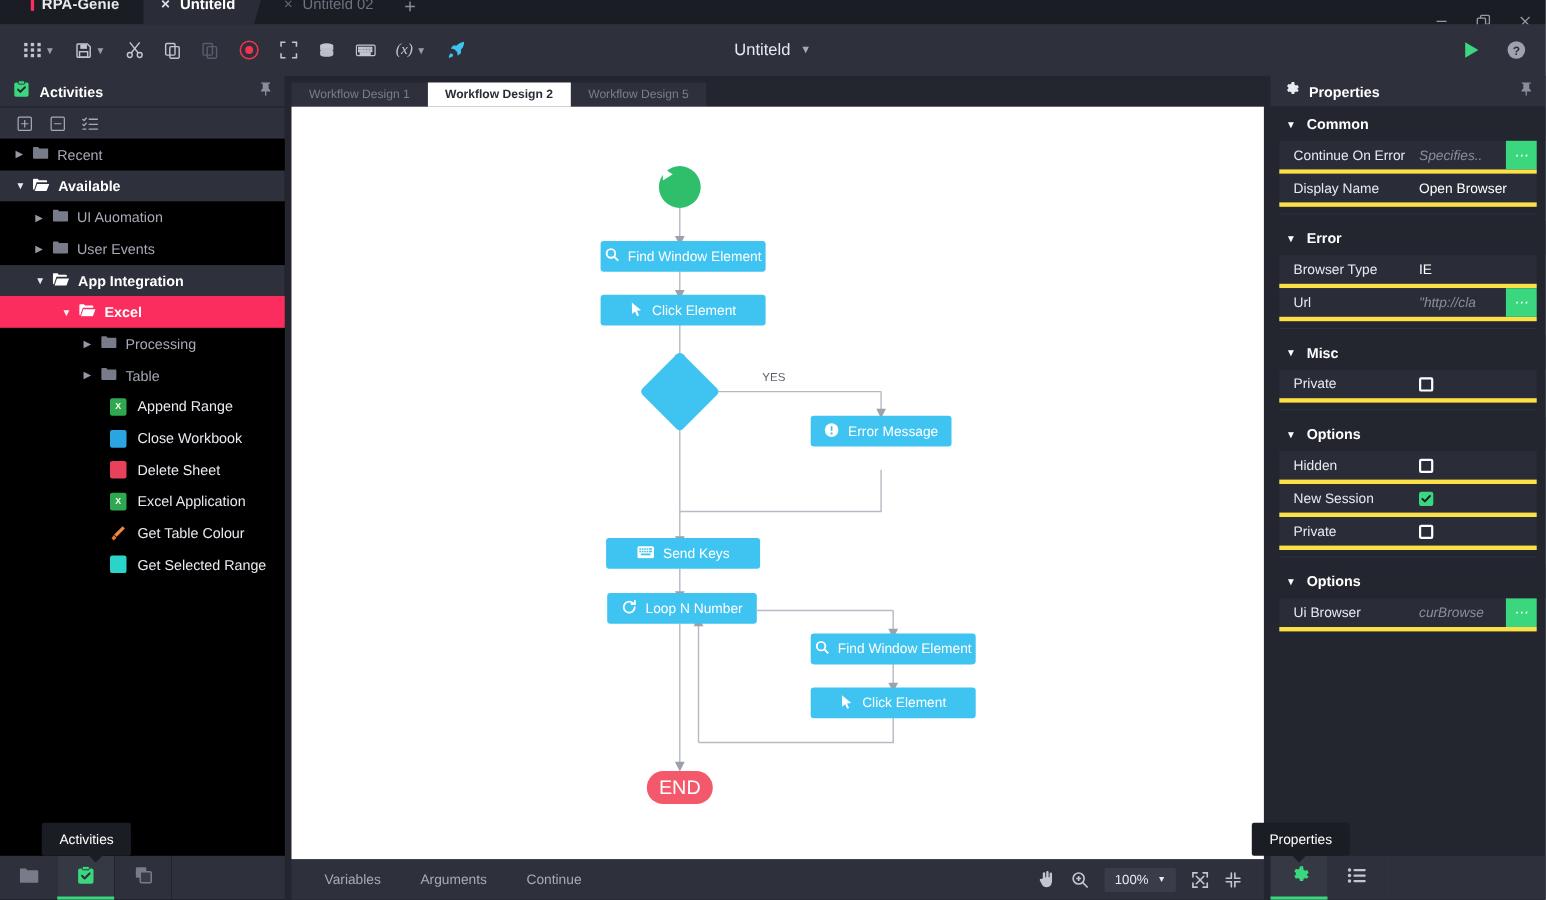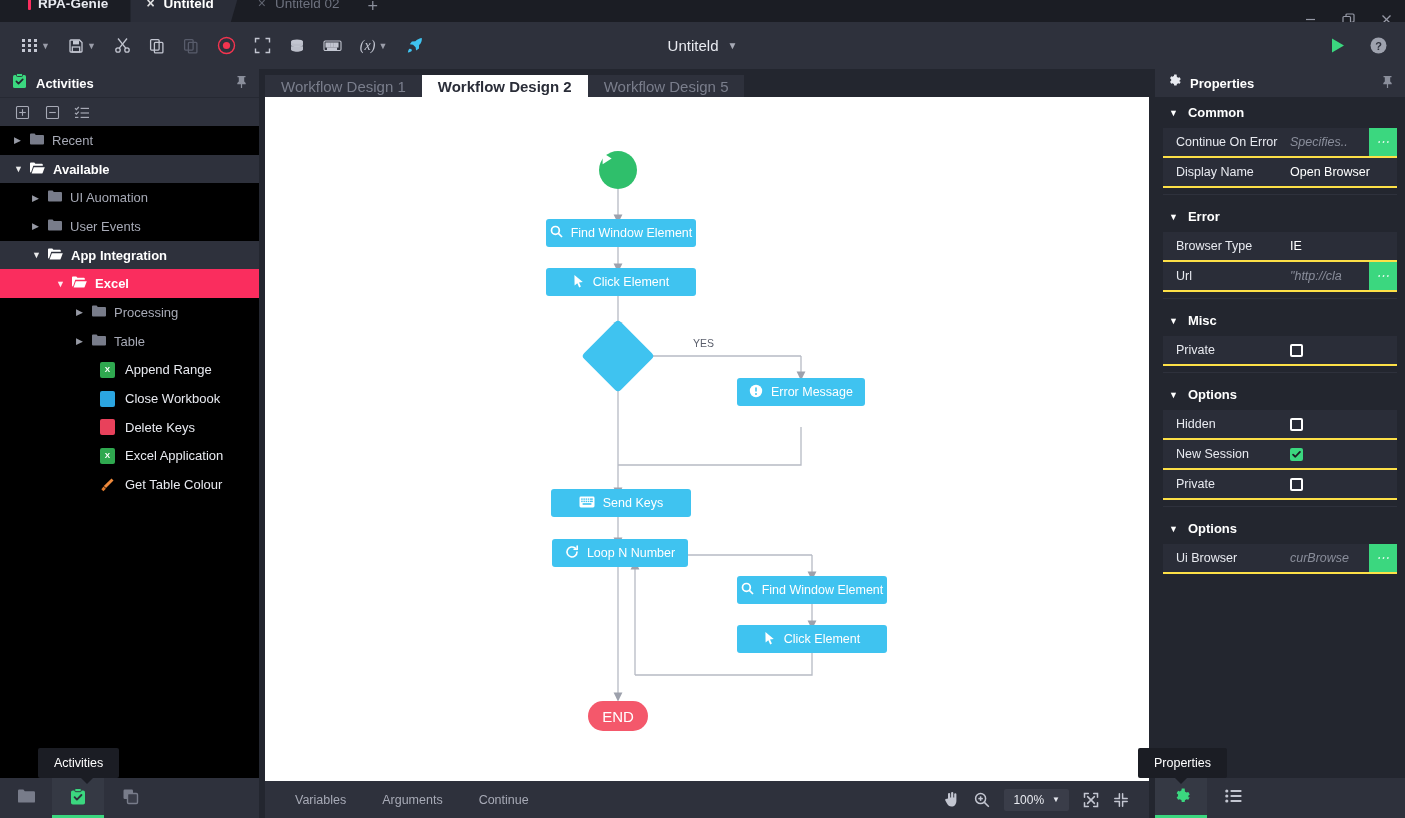--- a/index.html
+++ b/index.html
@@ -97,40 +97,40 @@
   .chev { font-size: 9px; width: 8px; color: inherit; opacity: .9; flex: none; }
   .chev.down { font-size: 9px; }
   .folder { flex: none; }
   .actrow { height: 28.7px; display: flex; align-items: center; gap: 10px; padding-left: 100px; font-size: 13px; color: #E8EAF0; cursor: default; }
   .aicon { width: 15px; height: 16px; border-radius: 2px; flex: none; position: relative; display: flex; align-items: center; justify-content: center; font-size: 8px; font-weight: bold; color: #fff; }
 
   
   .center { flex: 1; display: flex; flex-direction: column; min-width: 0; background: #23262F; padding: 6px 6px 0 6px; }
   .designtabs { height: 22px; display: flex; align-items: stretch; flex: none; }
   .dtab {
-    padding: 0 16px; display: flex; align-items: center; font-size: 15px;
+    padding: 0 16px; display: flex; align-items: center; font-size: 11px;
     color: #7A7E8C; background: #2E313C; cursor: default;
   }
   .dtab.active { background: #FFFFFF; color: #2A2D38; font-weight: bold; }
   .canvas { flex: 1; background: #FFFFFF; position: relative; overflow: hidden; }
   .canvas svg { position: absolute; left: 0; top: 0; }
   .node {
     position: absolute; display: flex; align-items: center; justify-content: center;
     gap: 8px; background: #3FC3F0; color: #FFFFFF; border-radius: 3px;
     font-size: 12.5px; height: 28px; cursor: default;
   }
   .node svg { position: static; flex: none; }
   .startnode {
     position: absolute; width: 38px; height: 38px; border-radius: 50%;
     background: #2FBF6B; display: flex; align-items: center; justify-content: center;
   }
   .endnode {
     position: absolute; width: 60px; height: 30px; border-radius: 15px;
     background: #F4586B; color: #FFFFFF; display: flex; align-items: center;
-    justify-content: center; font-size: 15px;
+    justify-content: center; font-size: 18px;
   }
   .diamond {
     position: absolute; width: 52px; height: 52px; background: #3FC3F0;
     transform: rotate(45deg); border-radius: 4px;
   }
   .edgelabel { position: absolute; font-size: 10.5px; color: #5A5E6B; }
   .statusbar {
     height: 37px; background: #2E313C; display: flex; align-items: center;
     flex: none; padding: 0 12px; gap: 0;
   }
@@ -145,21 +145,21 @@
   
   .props { width: 250px; background: #23262F; display: flex; flex-direction: column; flex: none; }
   .psection { flex: none; }
   .pgroup {
     height: 31px; display: flex; align-items: center; gap: 10px;
     padding-left: 14px; font-size: 13px; color: #FFFFFF; font-weight: bold;
     background: #23262F;
   }
   .prow {
     height: 30px; display: flex; align-items: stretch; background: #2A2D38;
-    border-bottom: 2px solid #fde047; margin: 0 8px; text-align: center;
+    border-bottom: 4px solid #fde047; margin: 0 8px; text-align: center;
   }
   .pkey { width: 118px; display: flex; align-items: center; padding-left: 13px; font-size: 12.5px; color: #E8EAF0; }
   .pval { flex: 1; display: flex; align-items: center; padding-left: 9px; font-size: 12.5px; color: #FFFFFF; position: relative; }
   .pval.placeholder { color: #8A8E9B; font-style: italic; }
   .dots {
     position: absolute; right: 0; top: 0; width: 28px; height: 100%;
     background: #3BD77F; display: flex; align-items: center; justify-content: center;
     color: #FFFFFF; font-size: 13px; letter-spacing: 1px; line-height: 0;
   }
   .cb { width: 13px; height: 13px; border: 2px solid #FFFFFF; border-radius: 2px; background: transparent; }
@@ -469,34 +469,38 @@
         <div class="actrow">
           <span class="aicon" style="background:#2FA84F">X</span>
           <span>Append Range</span>
         </div>
         <div class="actrow">
           <span class="aicon" style="background:#2BA5E0"></span>
           <span>Close Workbook</span>
         </div>
         <div class="actrow">
           <span class="aicon" style="background:#E8415B"></span>
-          <span>Delete Keys</span>
+          <span>Delete Sheet</span>
         </div>
         <div class="actrow">
           <span class="aicon" style="background:#2FA84F">X</span>
           <span>Excel Application</span>
         </div>
         <div class="actrow">
           <span class="aicon" style="background:transparent">
             <svg width="15" height="16" viewBox="0 0 15 16">
                 <path d="M11.5 1.5 13.5 3.5 6 11 3.8 9z" fill="#F08A3C"></path>
                 <path d="M3.5 9.4 5.9 11.8 3.4 14.3 1.4 12.3z" fill="#E07A2C"></path>
               </svg>
           </span>
           <span>Get Table Colour</span>
+        </div>
+        <div class="actrow">
+          <span class="aicon" style="background:#2BD4C8"></span>
+          <span>Get Selected Range</span>
         </div>
       </div>
 
       <div class="dock" style="position:relative;">
         <div class="tooltip tt-left">Activities</div>
         <div class="dockbtn">
           <span>
             <svg width="17" height="14" viewBox="0 0 17 14" fill="#787C8A">
                 <path d="M0 1.8A1.2 1.2 0 0 1 1.2.6h4.2l1.4 1.6h9A1.2 1.2 0 0 1 17 3.4v9A1.2 1.2 0 0 1 15.8 13.6H1.2A1.2 1.2 0 0 1 0 12.4z"></path>
               </svg>

